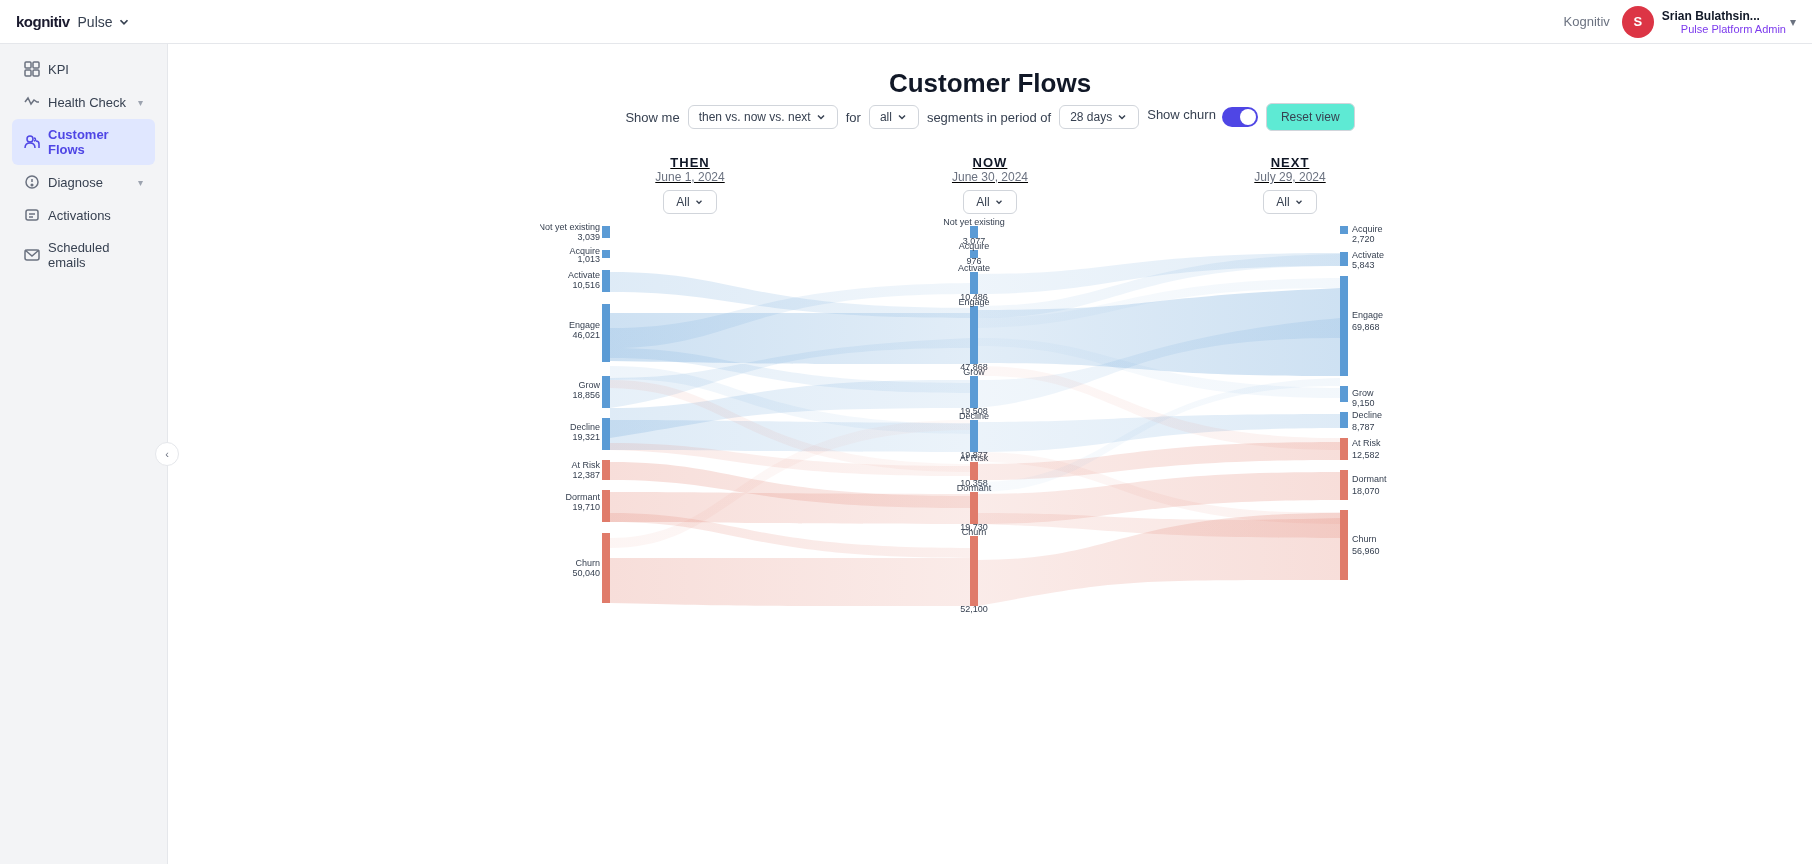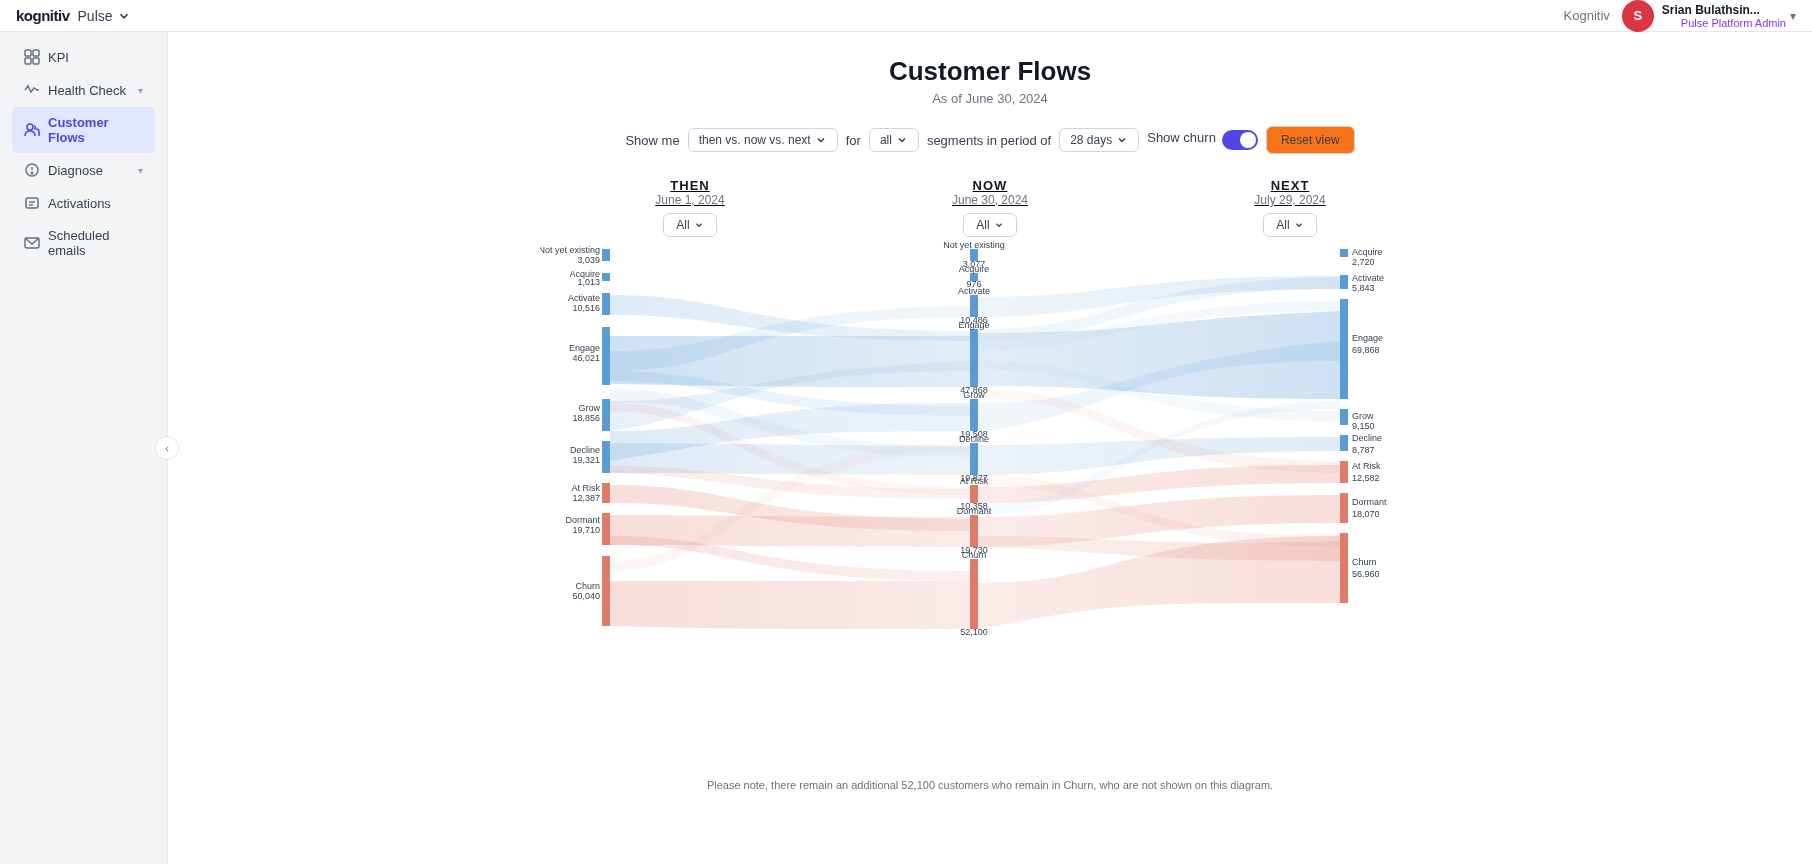--- a/index.html
+++ b/index.html
@@ -1,20 +1,20 @@
 <!DOCTYPE html>
 <html><head>
   <meta charset="utf-8">
   <style>
     * { box-sizing: border-box; margin: 0; padding: 0; }
     body { font-family: -apple-system, BlinkMacSystemFont, 'Segoe UI', sans-serif; background: #f8f9fa; display: flex; flex-direction: column; height: 100vh; overflow: hidden; }
 
     
     .topnav {
-      display: flex; align-items: center; height: 32px; background: #fff;
+      display: flex; align-items: center; height: 44px; background: #fff;
       border-bottom: 1px solid #e5e7eb; padding: 0 16px; z-index: 100;
     }
     .topnav-logo { font-weight: 700; font-size: 15px; color: #1a1a2e; letter-spacing: -0.5px; margin-right: 8px; }
     .topnav-app { display: flex; align-items: center; gap: 4px; font-size: 14px; font-weight: 500; color: #374151; cursor: pointer; }
     .topnav-app svg { width: 14px; height: 14px; }
     .topnav-spacer { flex: 1; }
     .topnav-org { font-size: 13px; color: #6b7280; margin-right: 12px; }
     .topnav-avatar { width: 32px; height: 32px; border-radius: 50%; background: #dc3545; display: flex; align-items: center; justify-content: center; color: #fff; font-weight: 600; font-size: 13px; margin-right: 8px; }
     .topnav-user { display: flex; flex-direction: column; }
     .topnav-username { font-size: 12px; font-weight: 600; color: #111827; }
@@ -63,21 +63,21 @@
       display: inline-flex; align-items: center; gap: 4px; padding: 4px 10px;
       border: 1px solid #d1d5db; border-radius: 6px; font-size: 12px; color: #374151;
       background: #fff; cursor: pointer;
     }
     .ctrl-select svg { width: 12px; height: 12px; }
     .toggle-container { display: flex; align-items: flex-start; gap: 6px; }
     .toggle { width: 36px; height: 20px; background: #4f46e5; border-radius: 10px; position: relative; cursor: pointer; }
     .toggle-knob { width: 16px; height: 16px; background: #fff; border-radius: 50%; position: absolute; top: 2px; right: 2px; transition: right 0.2s; }
     .reset-btn {
       padding: 6px 14px; border: 1px solid #d1d5db; border-radius: 6px;
-      font-size: 12px; color: #374151; background: #f97316; cursor: pointer;
+      font-size: 12px; color: #374151; background: #5eead4; cursor: pointer;
     }
 
     
     .sankey-wrapper { display: flex; justify-content: center; }
 
     
     .col-headers { display: flex; justify-content: center; max-width: 900px; margin: 0 auto 4px; text-decoration: underline; }
     .col-header { text-align: center; flex: 1; }
     .col-header-main { font-size: 13px; font-weight: 700; color: #111827; letter-spacing: 1px; }
     .col-header-date { font-size: 12px; color: #6b7280; margin-bottom: 6px; }
@@ -182,21 +182,20 @@
           </svg>
         </span>
         <span class="sidebar-item-label">Scheduled emails</span>
       </div>
     </nav>
 
   </aside>
 
   <main class="main">
     <h1 class="page-title">Customer Flows</h1>
-    <p class="page-subtitle">As of June 30, 2024</p>
 
     <div class="controls">
       <span class="ctrl-label">Show me</span>
       <div class="ctrl-select">
         <span>then vs. now vs. next</span>
         <svg viewBox="0 0 16 16" fill="none" stroke="currentColor" stroke-width="2">
             <path d="M4 6l4 4 4-4"></path>
           </svg>
       </div>
       <span class="ctrl-label">for</span>
@@ -431,16 +430,15 @@
         <path d="M438,148 C580,148 580,220 800,220 L800,232 C580,232 580,155 438,158 Z" fill="url(#grad-red-right)" opacity="0.2"></path>
         <path d="M438,234 C580,234 580,300 800,294 L800,306 C580,306 580,244 438,244 Z" fill="url(#grad-red-right)" opacity="0.2"></path>
         <path d="M438,264 C580,264 580,165 800,160 L800,168 C580,168 580,274 438,274 Z" fill="url(#grad-blue-right)" opacity="0.15"></path>
 
         <path d="M438,100 C580,100 580,62 800,60 L800,70 C580,70 580,108 438,110 Z" fill="url(#grad-blue-right)" opacity="0.15"></path>
         <path d="M438,120 C580,120 580,168 800,170 L800,180 C580,180 580,128 438,128 Z" fill="url(#grad-blue-right)" opacity="0.15"></path>
       </svg>
     </div>
 
     <div class="footer-note">
-      <p>Please note, there remain an additional 52,100 customers who remain in Churn, who are not shown on this diagram.</p>
     </div>
   </main>
 </div>
 
 </body></html>

